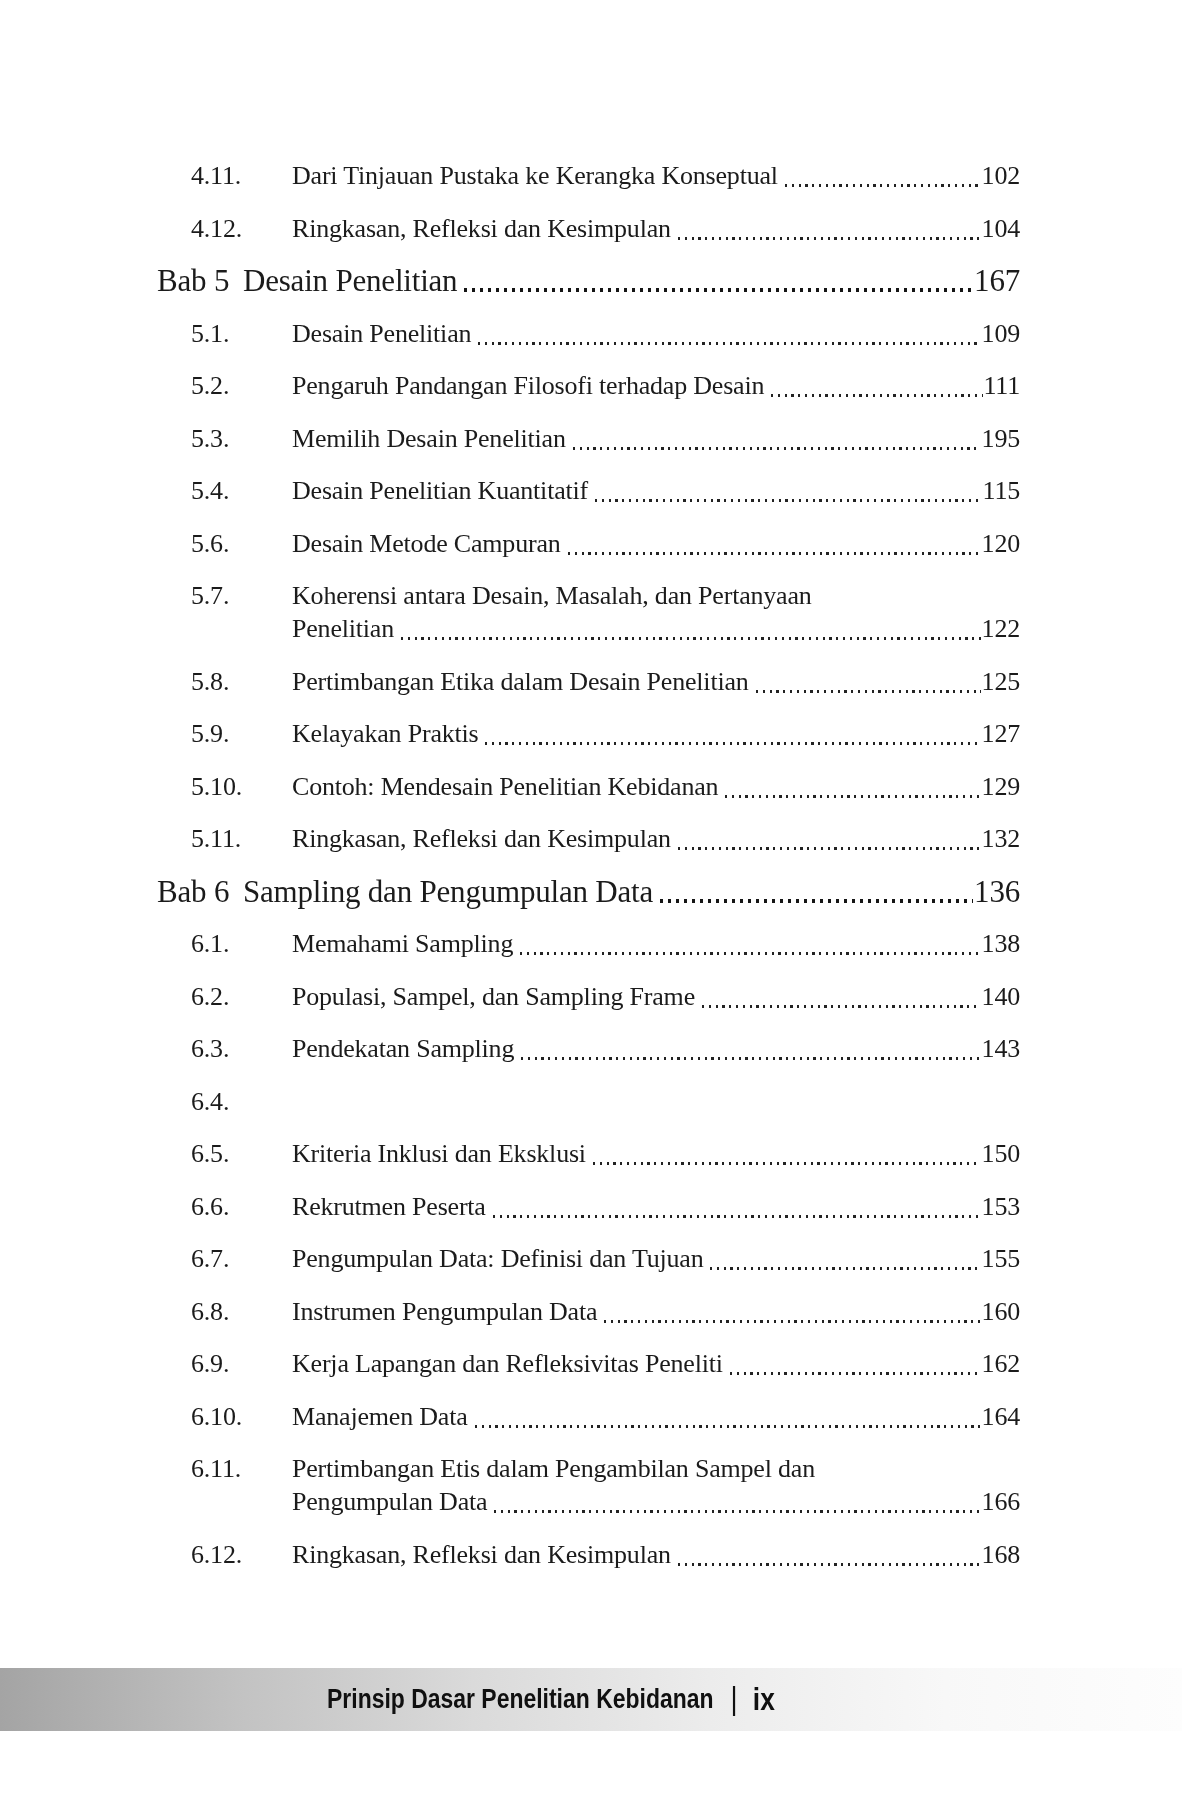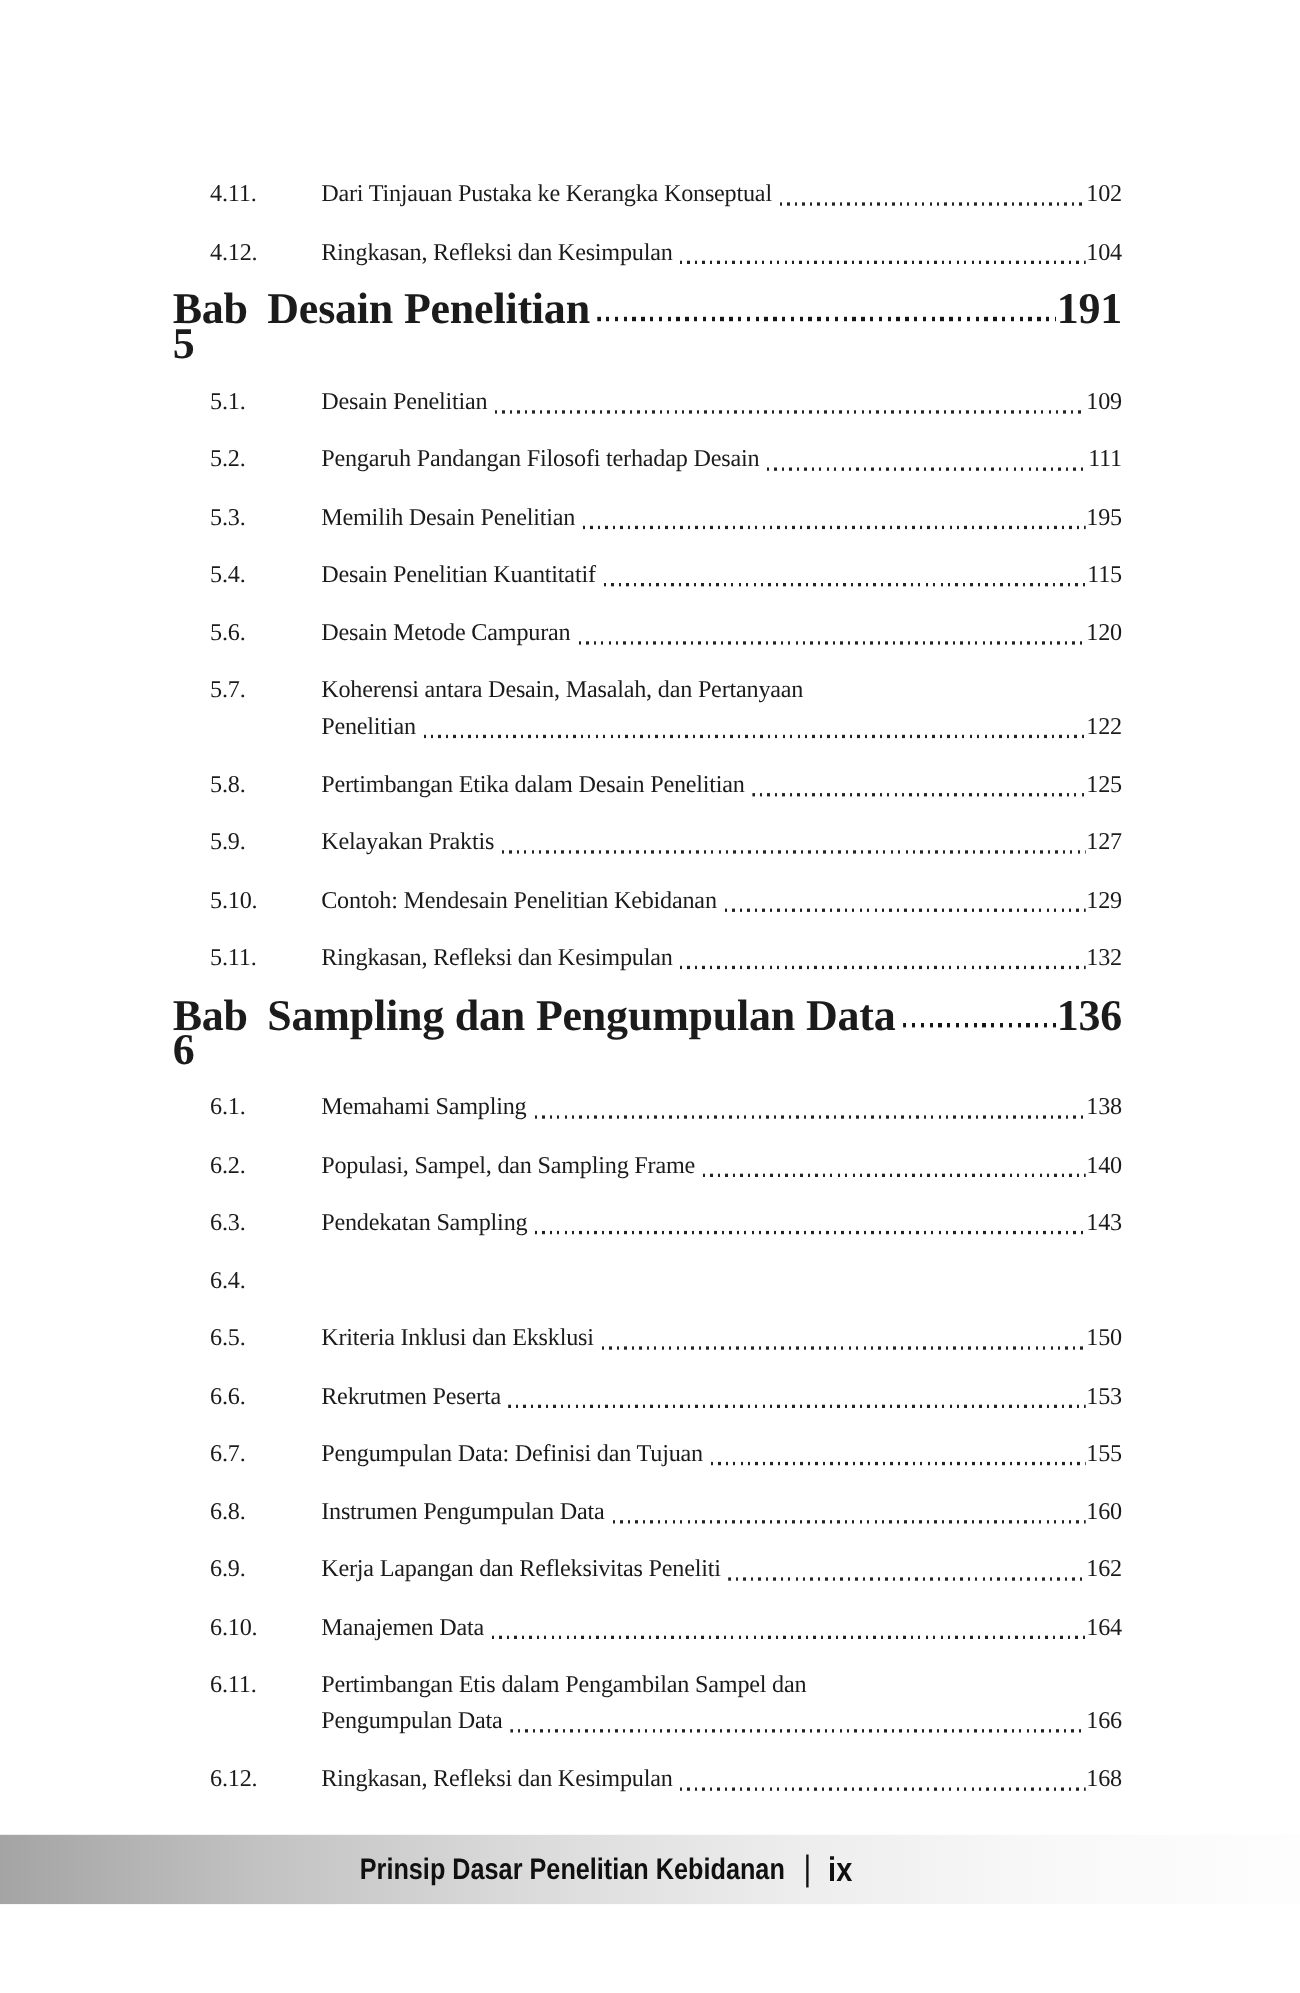--- a/index.html
+++ b/index.html
@@ -22,28 +22,28 @@
   
   .toc {
     position: absolute;
     left: 155px;
     top: 160px;
     width: 865px;
   }
   .row {
     display: flex;
     align-items: baseline;
-    font-size: 22px;
+    font-size: 26px;
     line-height: 31px;
     letter-spacing: -0.2px;
     margin-bottom: 21.5px;
   }
   .row.chapter {
-    font-weight: bold;
-    font-size: 40px;
+    font-weight: normal;
+    font-size: 31px;
   }
   .row .num {
     flex: 0 0 auto;
   }
   .row.item .num {
     margin-left: 36px;
     width: 101px;
   }
   .row.chapter .num {
     margin-left: 2px;
@@ -143,21 +143,21 @@
             <span class="pagenum">104</span>
           </div>
         </div>
       </div>
       <div class="row chapter">
         <span class="num">Bab 5</span>
         <div class="block">
           <div class="line">
             <span class="title">Desain Penelitian</span>
             <span class="leader"></span>
-            <span class="pagenum">191</span>
+            <span class="pagenum">167</span>
           </div>
         </div>
       </div>
       <div class="row item">
         <span class="num">5.1.</span>
         <div class="block">
           <div class="line">
             <span class="title">Desain Penelitian</span>
             <span class="leader"></span>
             <span class="pagenum">109</span>

